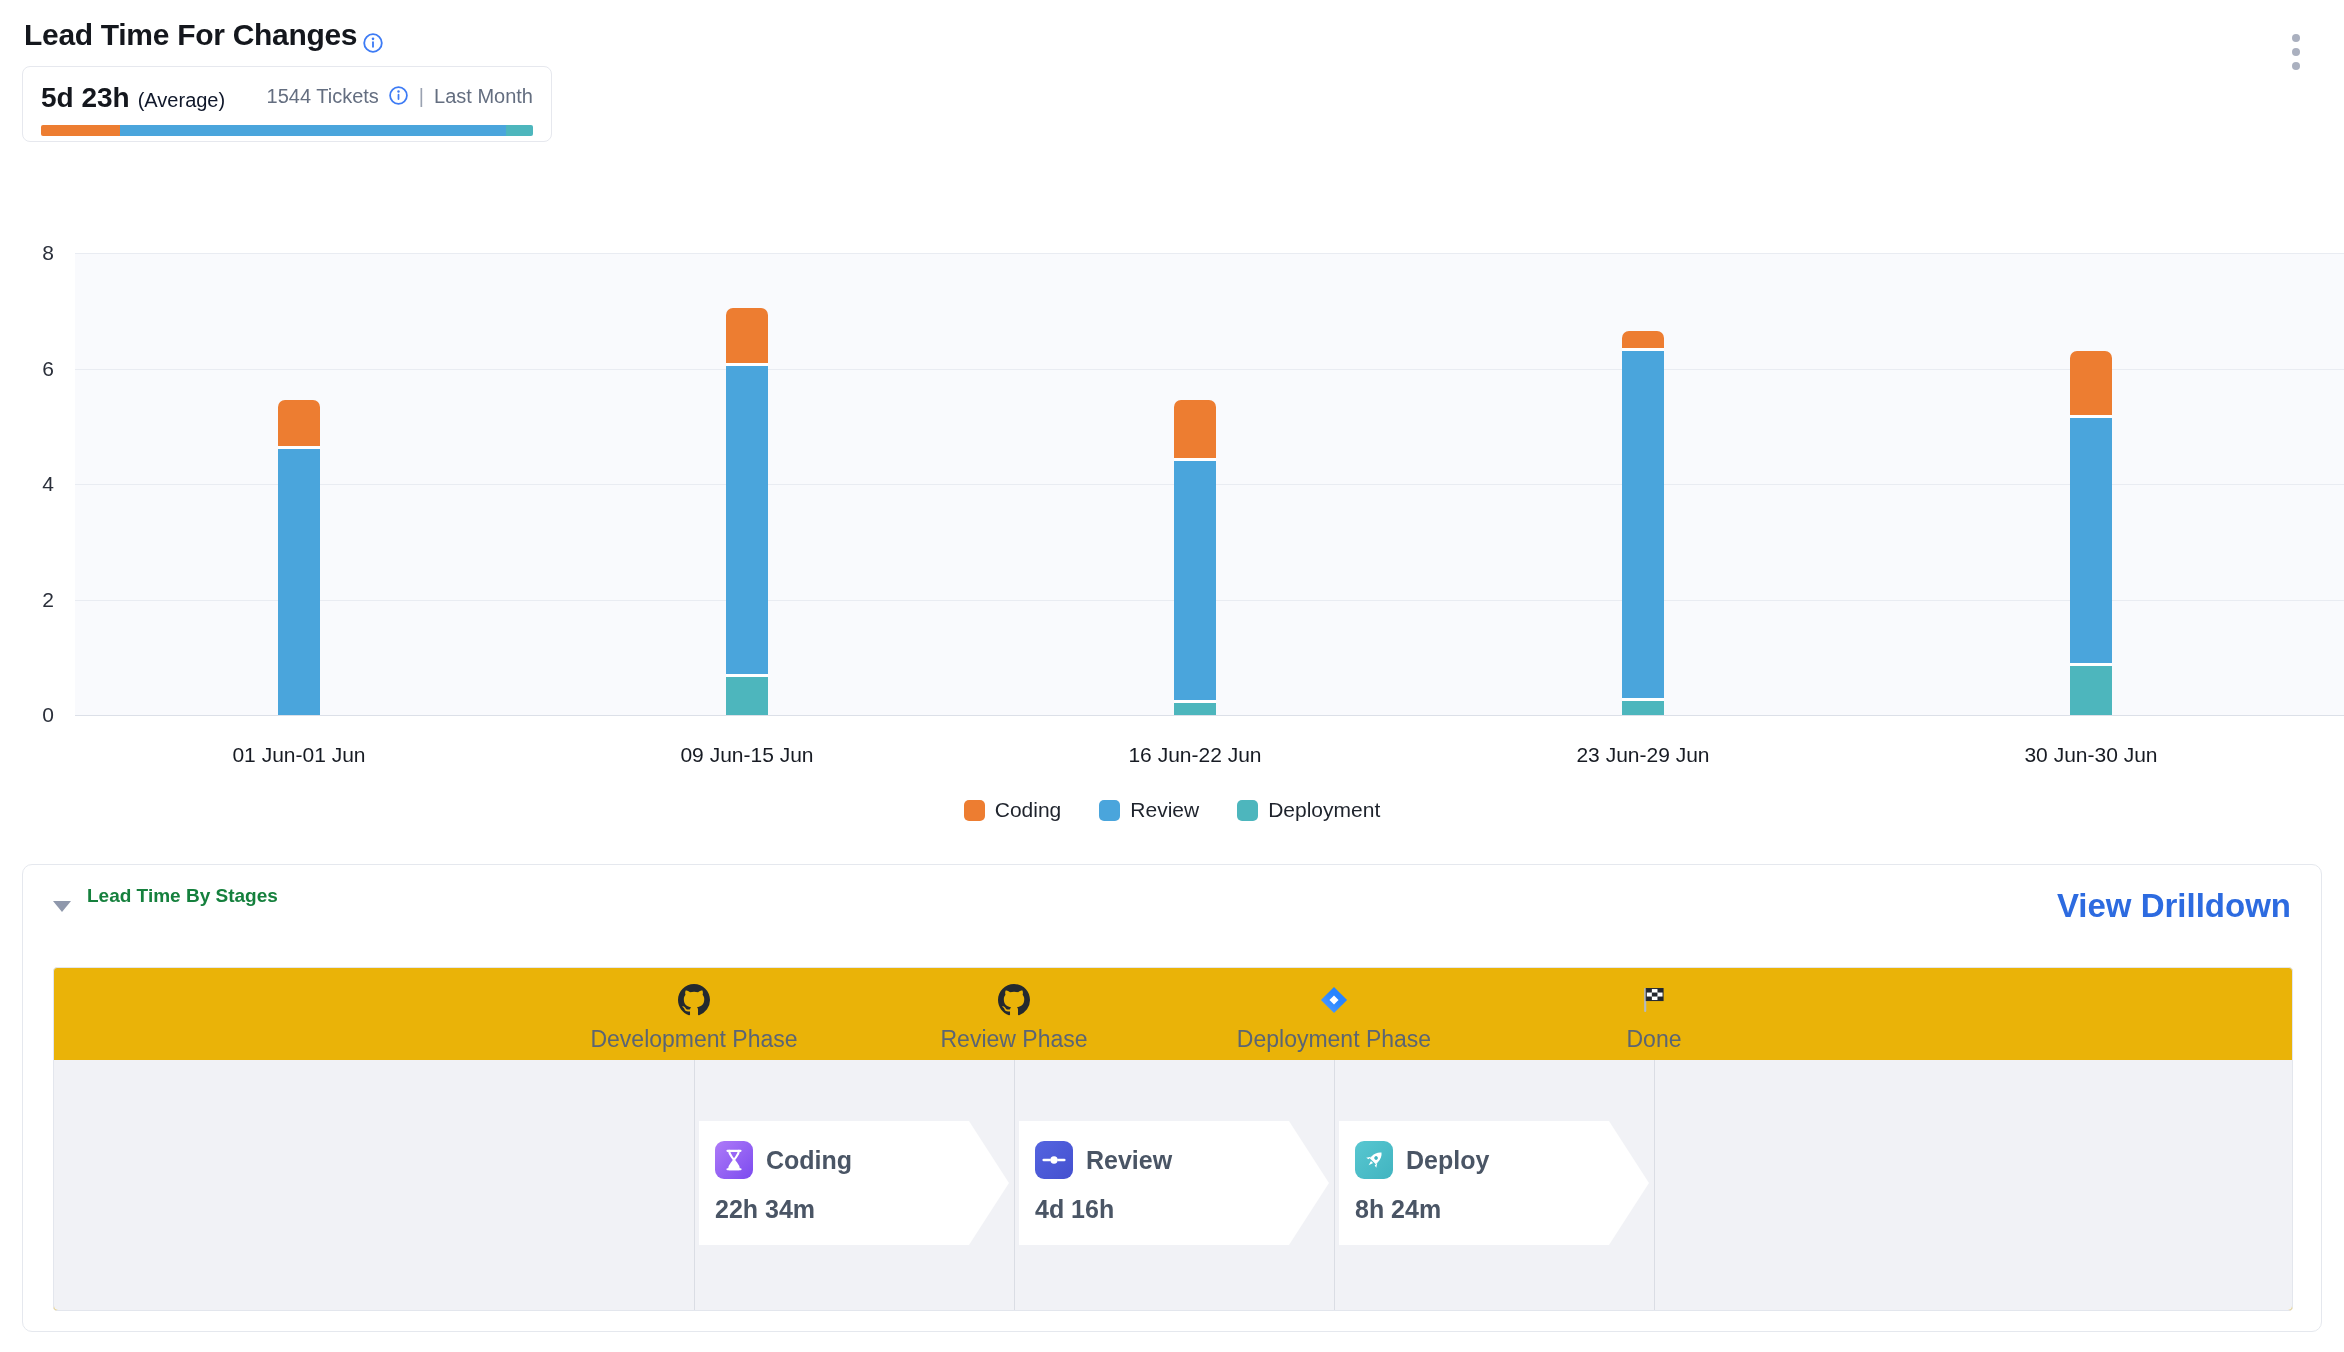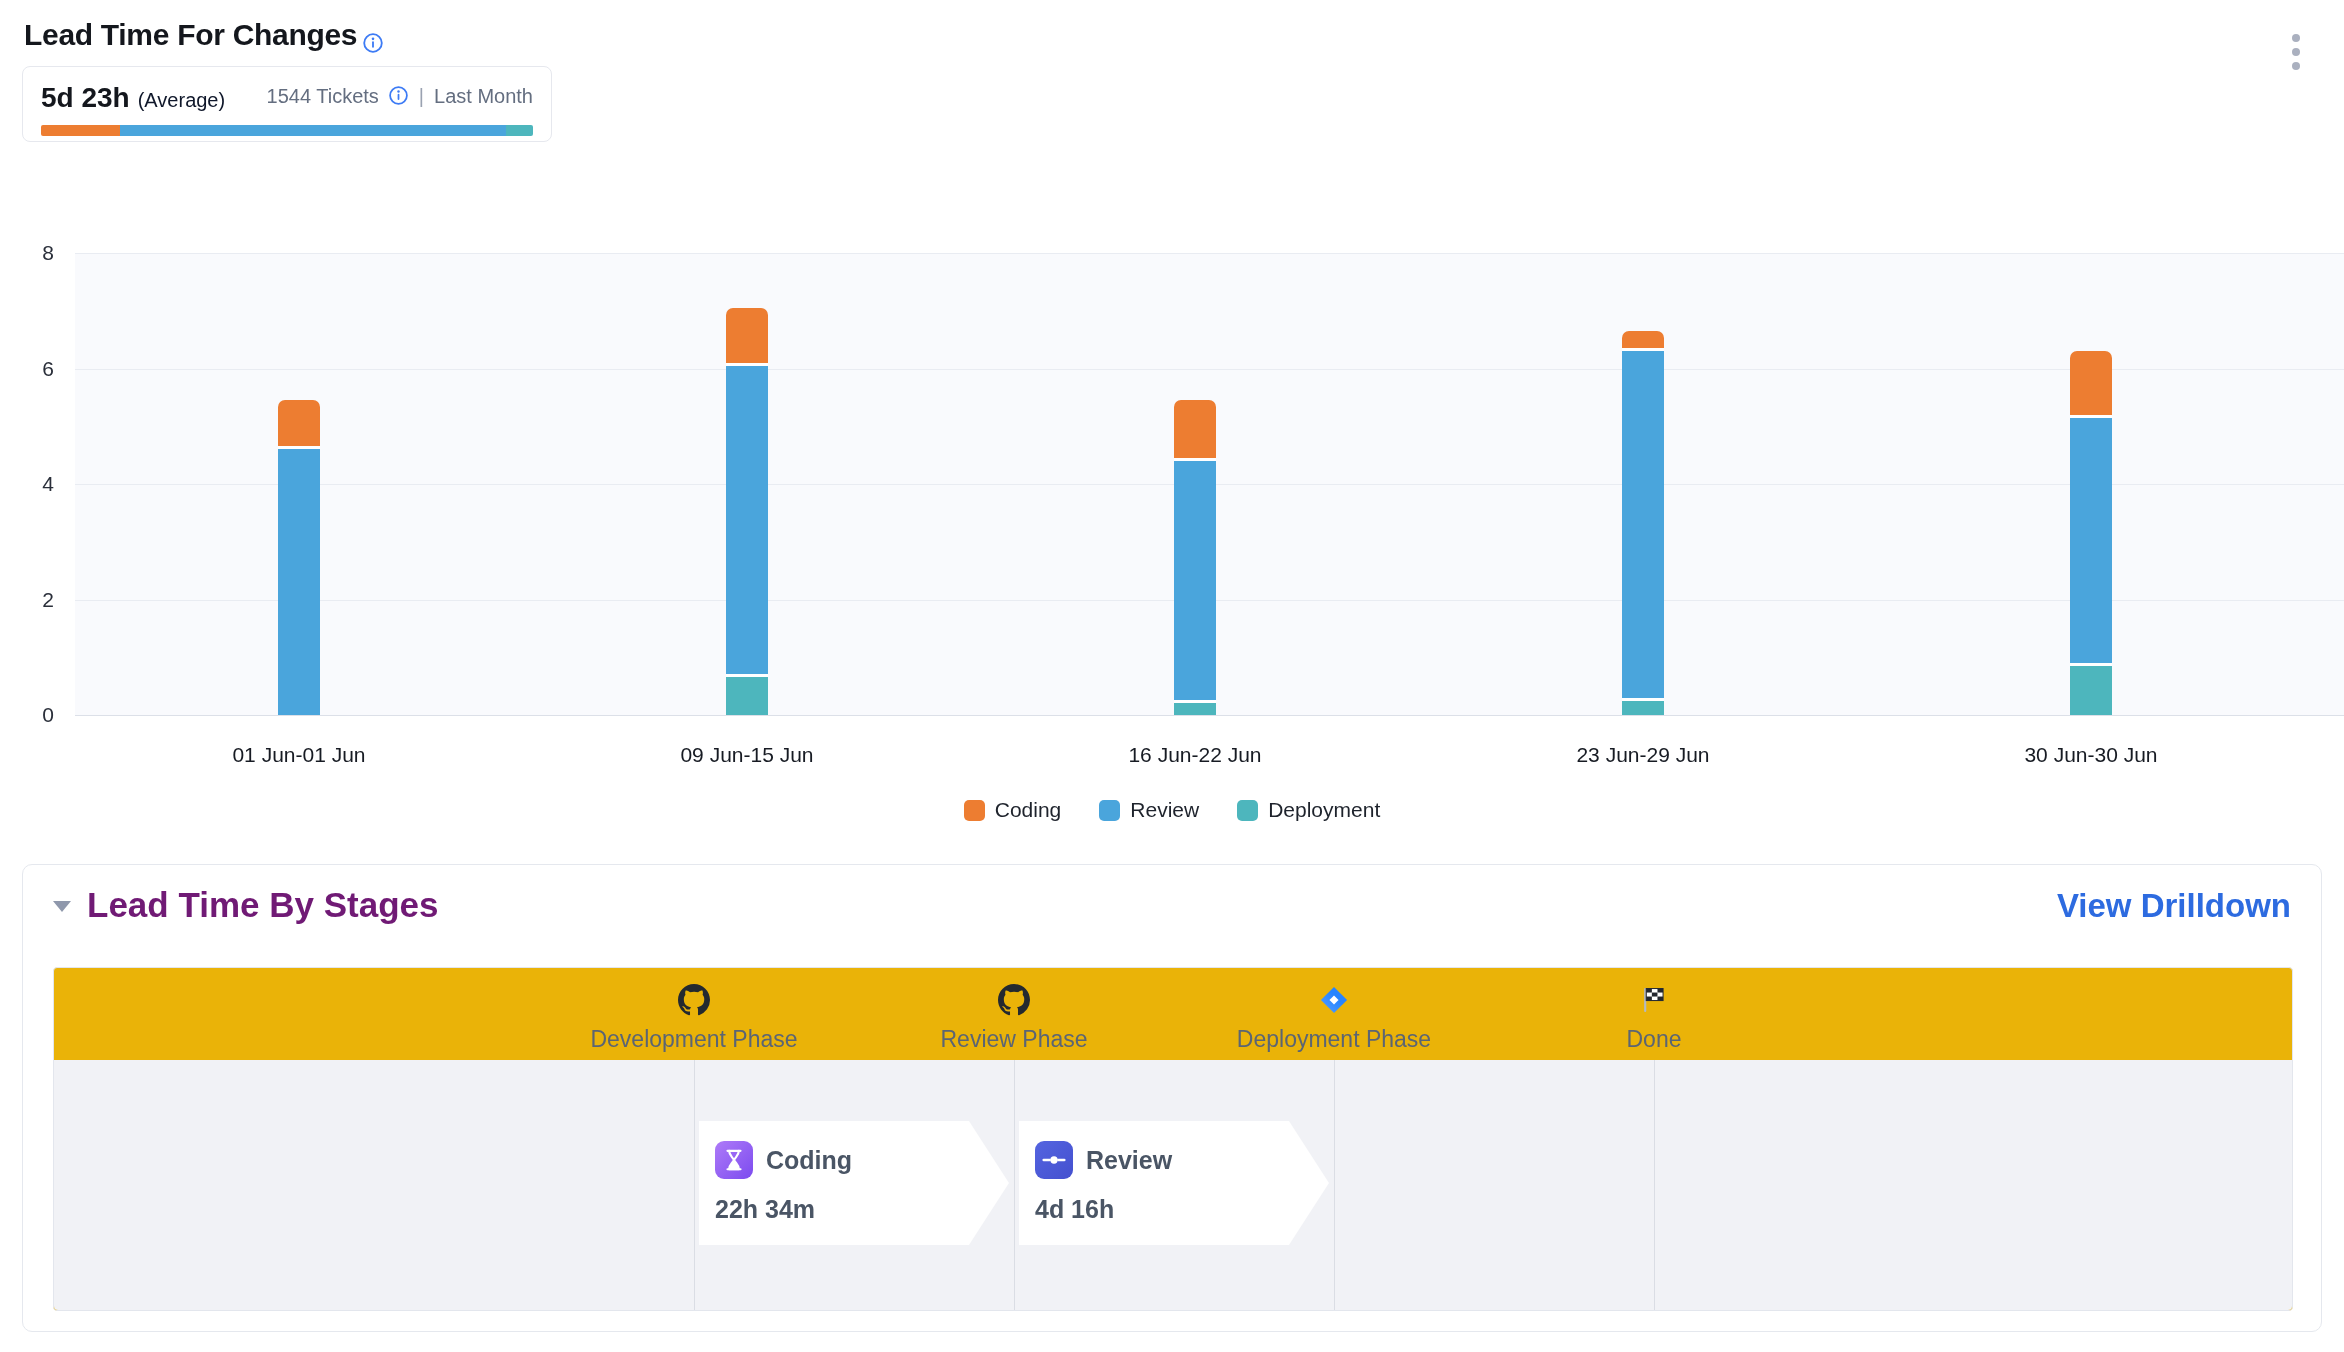--- a/index.html
+++ b/index.html
@@ -31,21 +31,21 @@
   .ytick { position:absolute; font-size:21px; color:#2a2f3a; text-align:right; width:44px; transform:translateY(-50%); }
   .barseg { position:absolute; }
   .xlab { position:absolute; font-size:21px; color:#171b23; transform:translateX(-50%); white-space:nowrap; }
   .legend { position:absolute; left:0; top:798px; width:2344px; display:flex; justify-content:center; gap:38px; }
   .legitem { display:flex; align-items:center; gap:10px; font-size:21px; color:#1e232c; cursor:pointer; }
   .legsw { width:21px; height:21px; border-radius:5px; }
 
   
   .panel { position:absolute; left:22px; top:864px; width:2300px; height:468px; border:1px solid #e5e8ee; border-radius:10px; background:#fff; }
   .caret { position:absolute; left:30px; top:36px; width:0; height:0; border-left:9px solid transparent; border-right:9px solid transparent; border-top:11px solid #8f98ac; cursor:pointer; }
-  .panel-title { position:absolute; left:64px; top:20px; font-size:35px; font-weight:700; color:#701a75; }
+  .panel-title { position:absolute; left:64px; top:20px; font-size:19px; font-weight:700; color:#15803d; }
   .drill { position:absolute; right:30px; top:22px; font-size:33px; font-weight:700; color:#2d6be0; cursor:pointer; text-decoration:none; }
 
   .stage-table { position:absolute; left:30px; top:102px; width:2240px; height:344px; border:1px solid #e3e6ed; border-radius:4px; background:#eab308; }
   .milestone { position:absolute; top:0; transform:translateX(-50%); text-align:center; width:320px; }
   .mile-ic { height:34px; margin-top:16px; }
   .mile-lab { margin-top:8px; font-size:23px; color:#5b6574; }
   .stage-body { position:absolute; left:0; top:92px; width:2238px; height:250px; background:#f1f2f6; border-radius:0 0 4px 4px; }
   .divider { position:absolute; top:0; width:1px; height:250px; background:#dadde4; }
   .stagecard { position:absolute; top:61px; height:124px; background:#fff; clip-path:polygon(0 0, calc(100% - 40px) 0, 100% 50%, calc(100% - 40px) 100%, 0 100%); padding:20px 0 0 16px; cursor:pointer; filter:drop-shadow(0 1px 1px rgba(30,40,70,.12)); }
   .cardrow { display:flex; align-items:center; gap:13px; }
@@ -217,17 +217,33 @@
                 <svg width="26" height="26" viewBox="0 0 24 24">
                   <line x1="2.5" y1="12" x2="8" y2="12" stroke="#fff" stroke-width="2.4" stroke-linecap="round"></line>
                   <line x1="16" y1="12" x2="21.5" y2="12" stroke="#fff" stroke-width="2.4" stroke-linecap="round"></line>
                   <circle cx="12" cy="12" r="3.4" fill="#fff"></circle>
                 </svg>
               </div>
          <div class="cardtitle">Review</div>
        </div>
        <div class="carddur">4d 16h</div>
           </div>
+          <div class="stagecard" style="left: 1285px; width: 310px;">
+            <div class="cardrow">
+         <div class="tile" style="background:linear-gradient(135deg,#58c7d1,#41b4c0)">
+                <svg width="26" height="26" viewBox="0 0 24 24">
+                  <g fill="#fff" transform="rotate(45 12 12)">
+                    <path d="M12 2.2c2.5 1.9 4 5 4 8.8v2.6H8V11C8 7.2 9.5 4.1 12 2.2z"></path>
+                    <circle cx="12" cy="9.3" r="1.7" fill="#41b4c0"></circle>
+                    <path d="M8 11.8 5.4 15.6l2.6-.5zM16 11.8l2.6 3.8-2.6-.5z"></path>
+                    <path d="M10.6 14.6h2.8L12 19z"></path>
+                  </g>
+                </svg>
+              </div>
+         <div class="cardtitle">Deploy</div>
+       </div>
+       <div class="carddur">8h 24m</div>
+          </div>
         </div>
     </div>
   </div>
 
 </div>
 
 </body></html>

